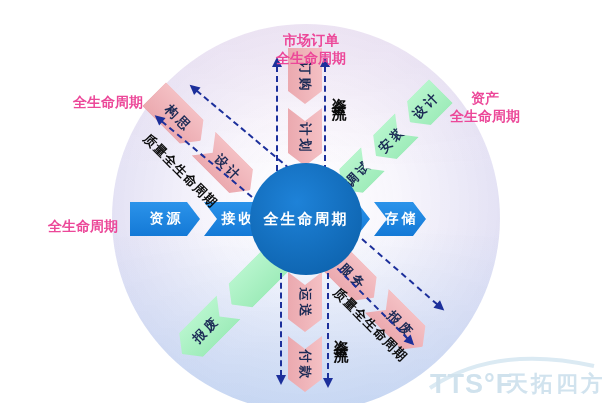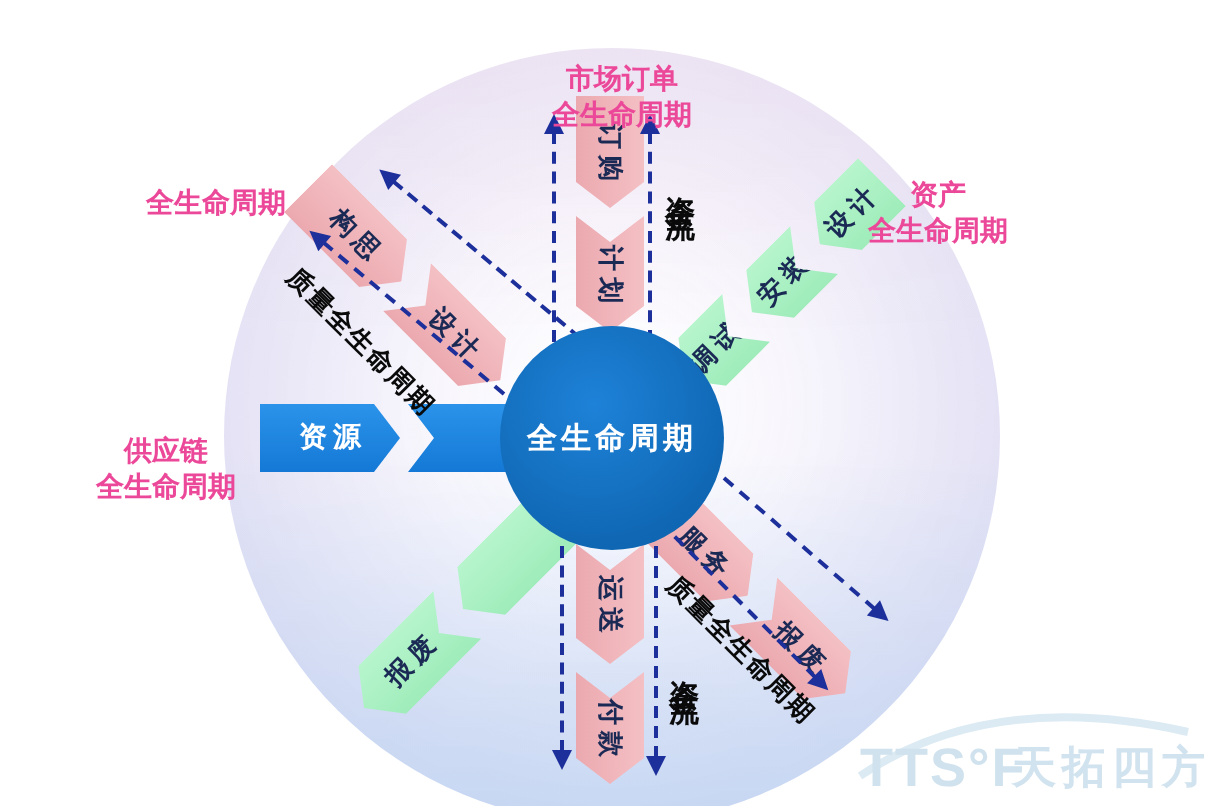--- a/index.html
+++ b/index.html
@@ -40,21 +40,23 @@
 </style>
 </head>
 <body>
 
 <div id="stage">
 
   <div class="disc"></div>
 
   <div class="band" style="left:130px;top:202px;">
     <div class="seg blueseg rf" style="width:70px;">资源</div>
+    <div class="seg blueseg rm" style="width:66px;">接收</div>
     <div class="seg blueseg rm" style="width:96px;"></div>
+    <div class="seg blueseg rm" style="width:52px;">存储</div>
   </div>
 
   <div class="band" style="left:322px;top:48px;transform:rotate(90deg);">
     <div class="seg pink rf" style="width:56px;">订购</div>
     <div class="seg pink rm" style="width:58px;">计划</div>
     <div class="seg pink rm" style="width:18px;"></div>
   </div>
 
   <div class="band" style="left:322px;top:252px;transform:rotate(90deg);">
     <div class="seg pink rf" style="width:16px;"></div>
@@ -112,26 +114,25 @@
     <span>全生命周期</span>
   </div>
 
   <div class="corner" style="left:246px;top:6px;">
     <div>市场订单</div>
     <div>全生命周期</div>
   </div>
   <div class="corner" style="left:43px;top:68px;">
     <div>全生命周期</div>
   </div>
-  <div class="corner" style="left:404px;top:64px;">
+  <div class="corner" style="left:420px;top:64px;">
     <div>资产</div>
     <div>全生命周期</div>
   </div>
   <div class="corner" style="left:18px;top:192px;">
-    <div>供应链</div>
     <div>全生命周期</div>
   </div>
 
   <div class="vtext" style="left:329px;top:86px;">资金流</div>
   <div class="vtext" style="left:331px;top:328px;">资金流</div>
 
   <div class="qual" style="left:152px;top:130px;">质量全生命周期</div>
   <div class="qual" style="left:342px;top:284px;">质量全生命周期</div>
 
   <svg class="wm" width="176" height="50">

